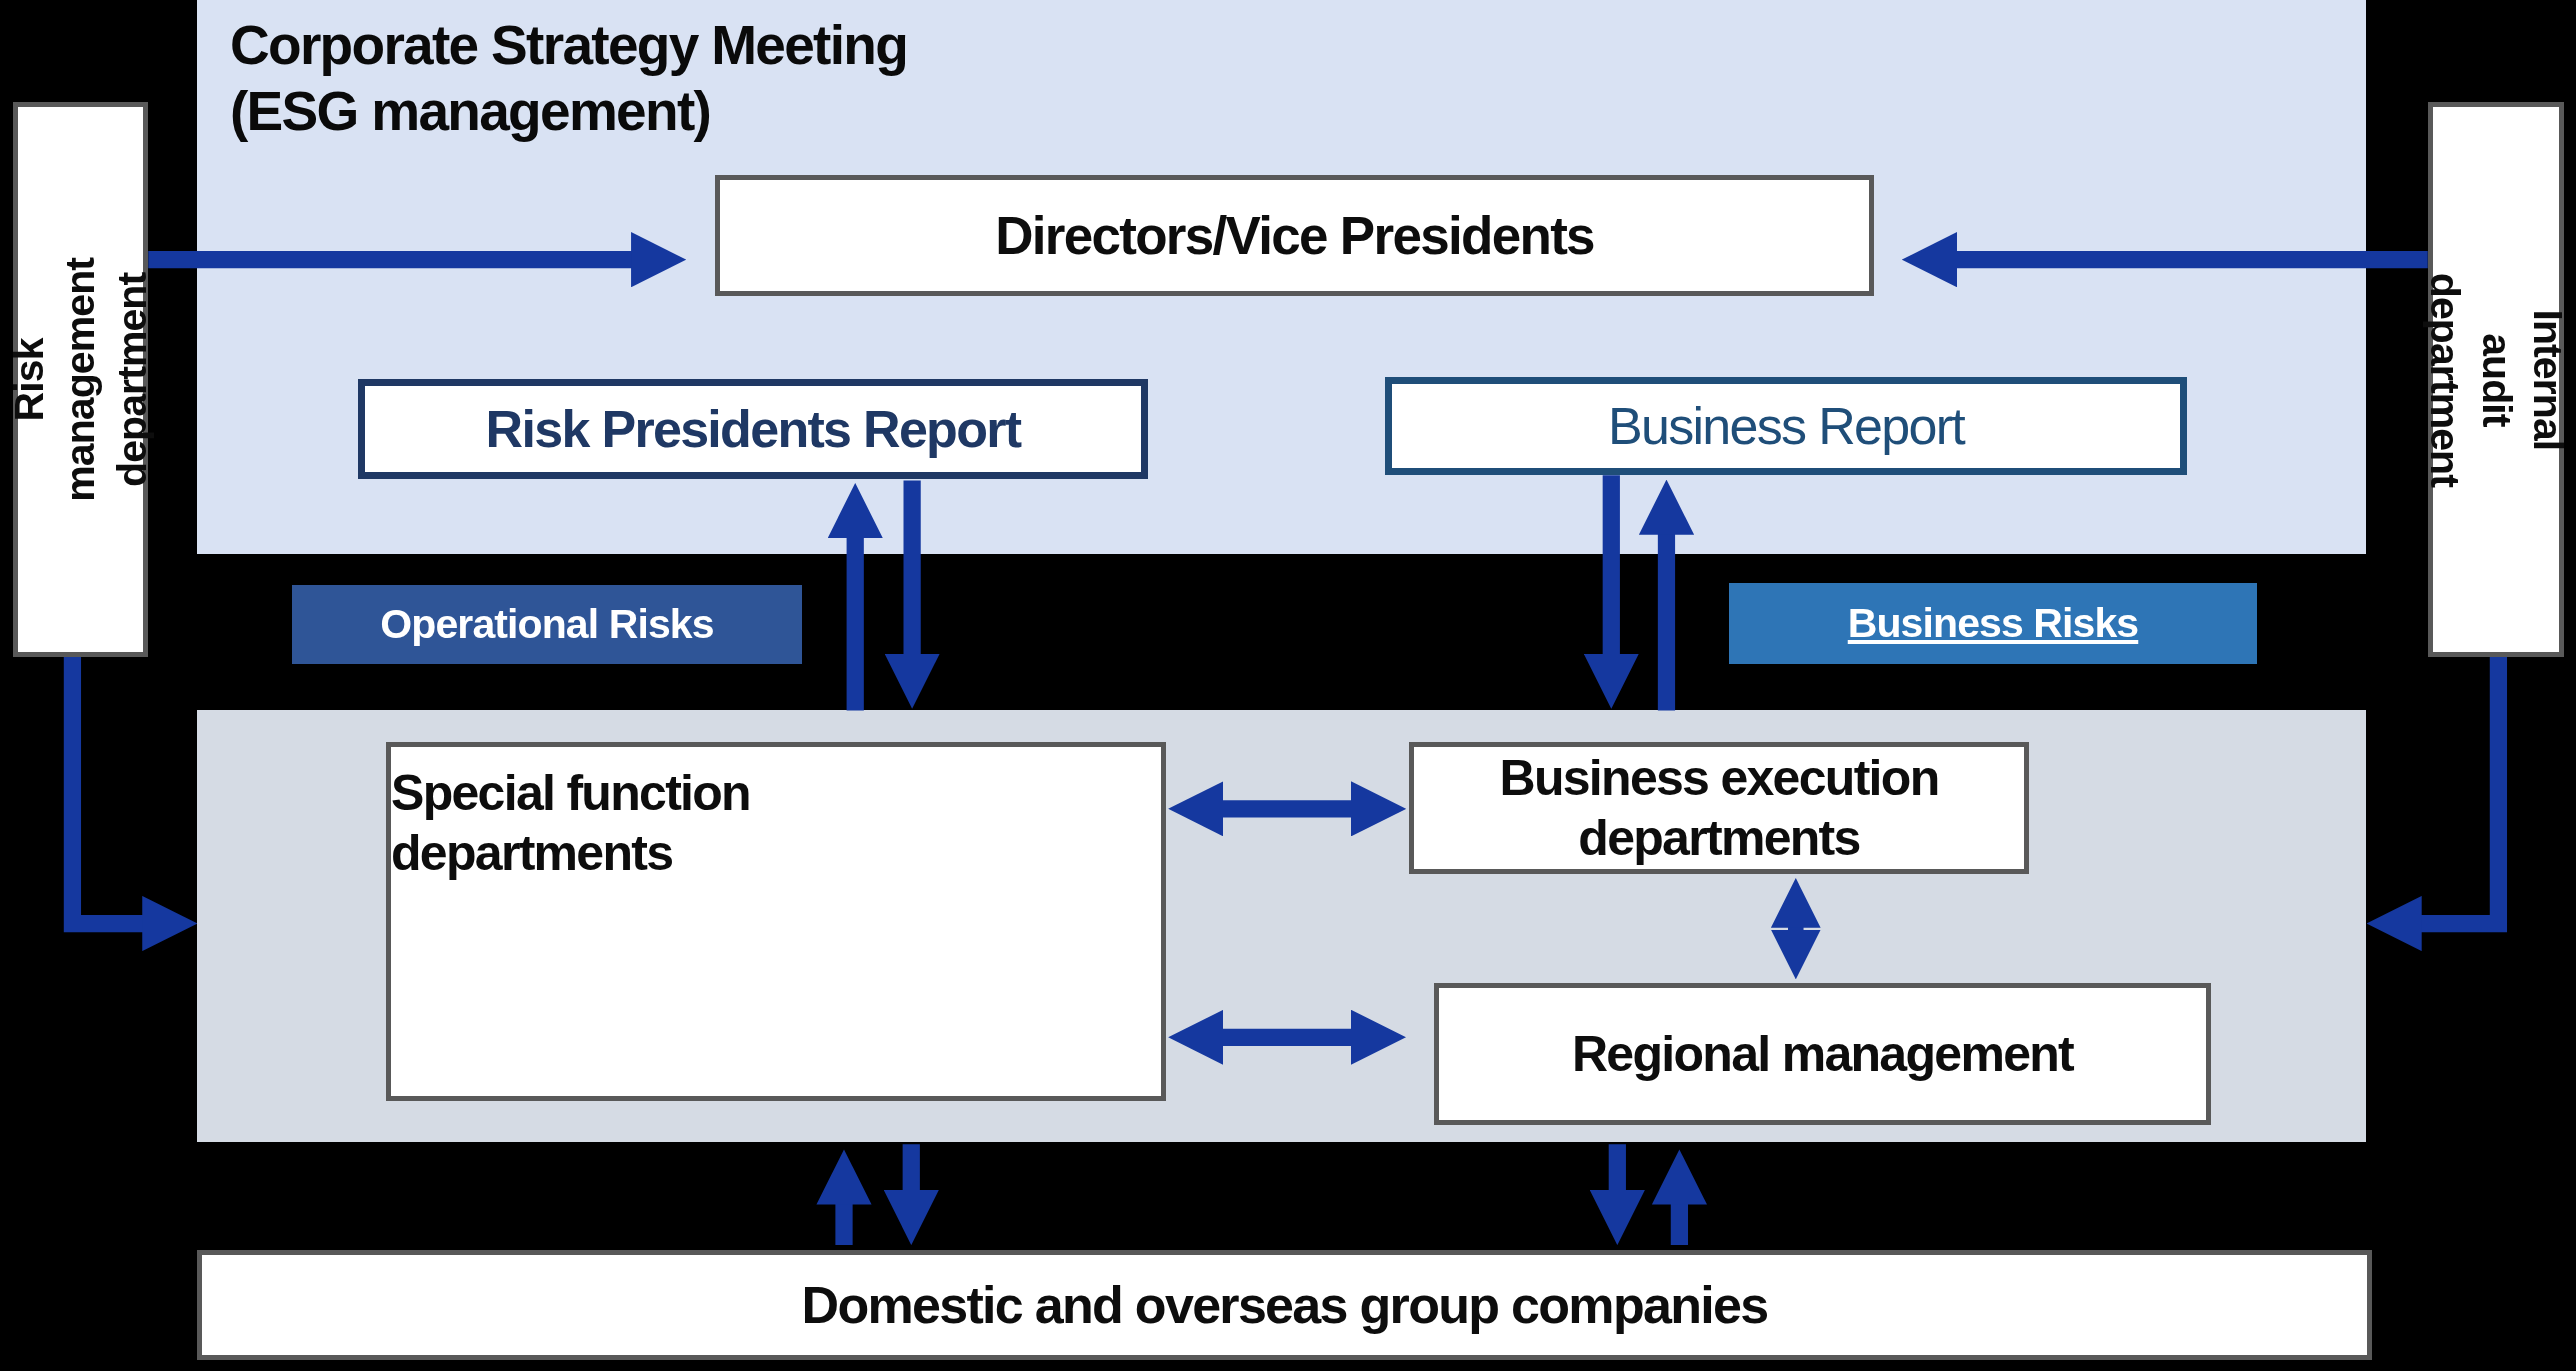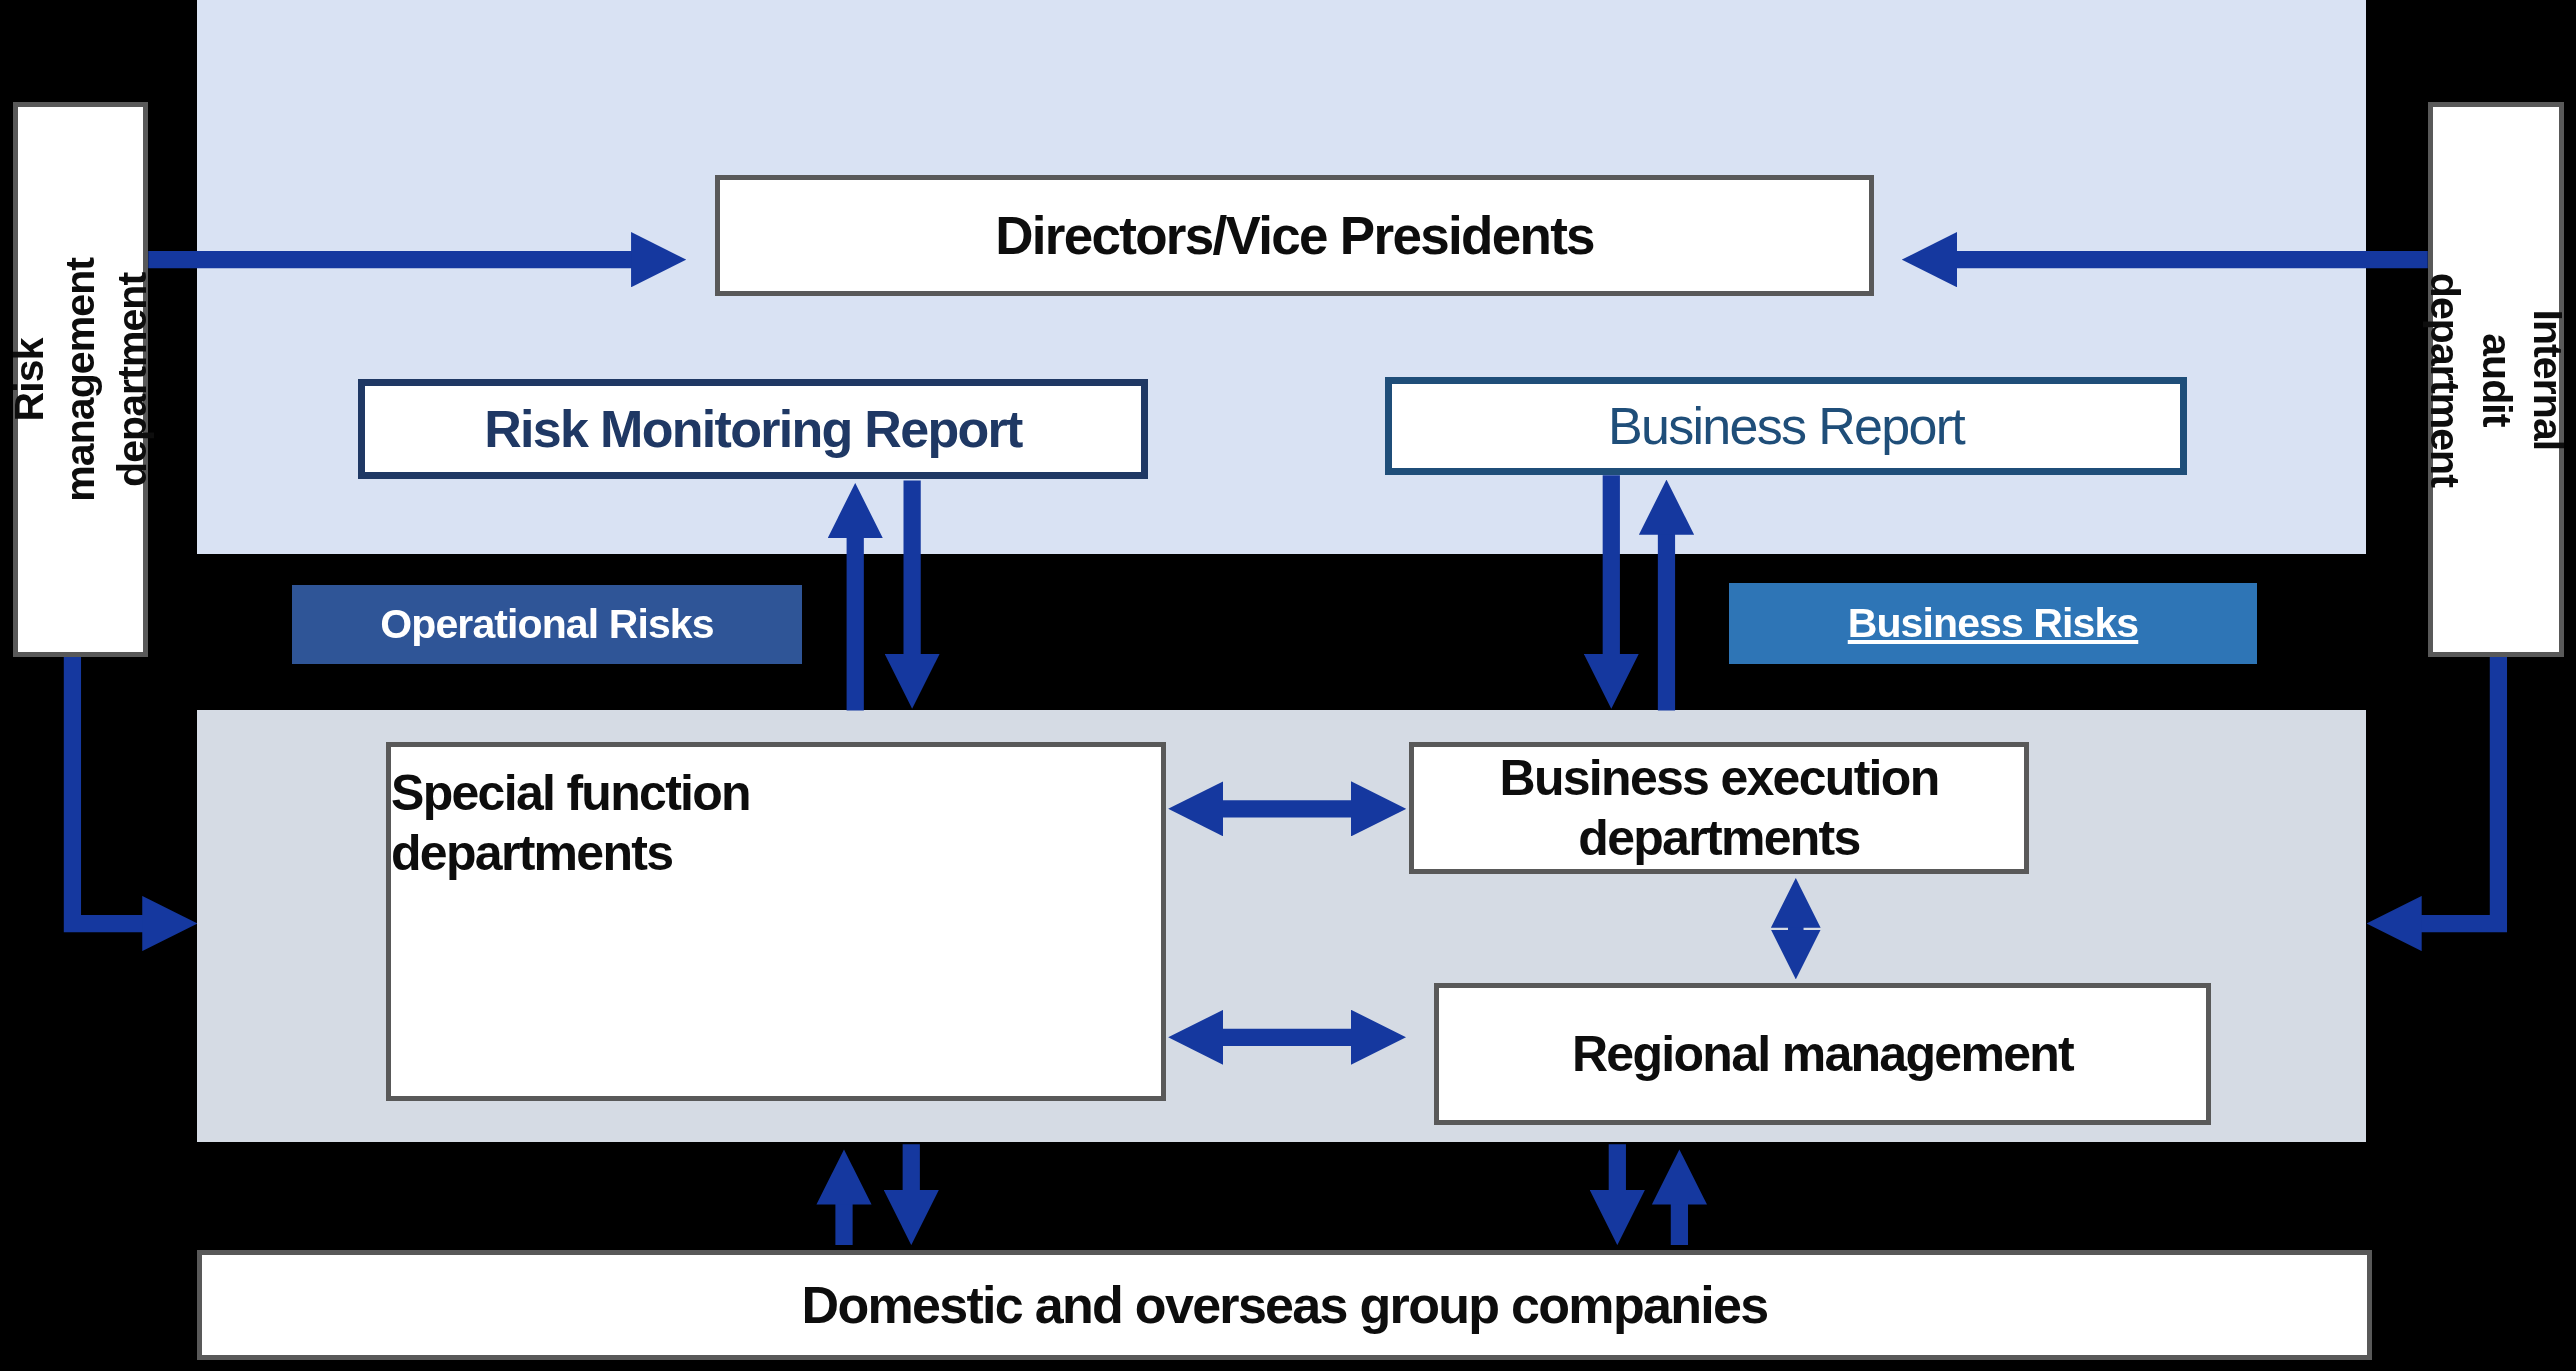--- a/index.html
+++ b/index.html
@@ -52,27 +52,29 @@
   svg.arrows{position:absolute;left:0;top:0;width:2576px;height:1372px;pointer-events:none;}
 </style>
 </head>
 <body>
 
 <div class="canvas">
 
   <div class="abs top-section"></div>
   <div class="abs mid-section"></div>
 
+  <div class="abs diagram-title pre">Corporate Strategy Meeting
+(ESG management)</div>
 
   <div class="abs flexc wbox directors">
     <span>Directors/Vice Presidents</span>
   </div>
 
   <div class="abs flexc risk-report">
-    <span>Risk Monitoring Report</span>
+    <span>Risk Presidents Report</span>
   </div>
 
   <div class="abs flexc business-report">
     <span>Business Report</span>
   </div>
 
   <div class="abs flexc badge badge-op">
     <span>Operational Risks</span>
   </div>
   <div class="abs flexc badge badge-biz">

